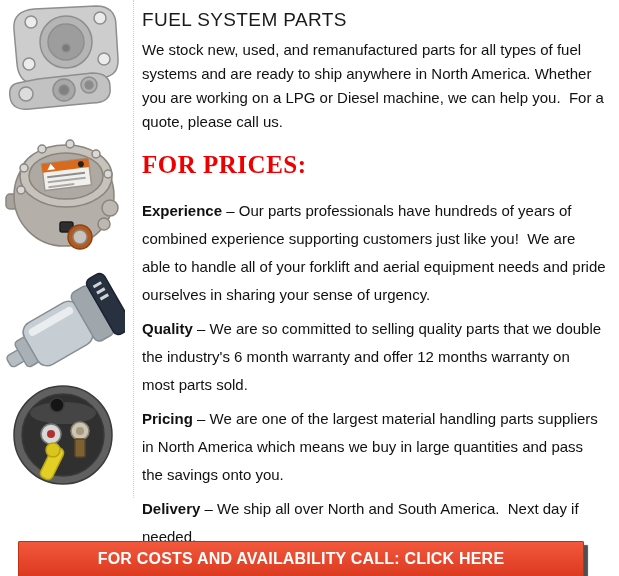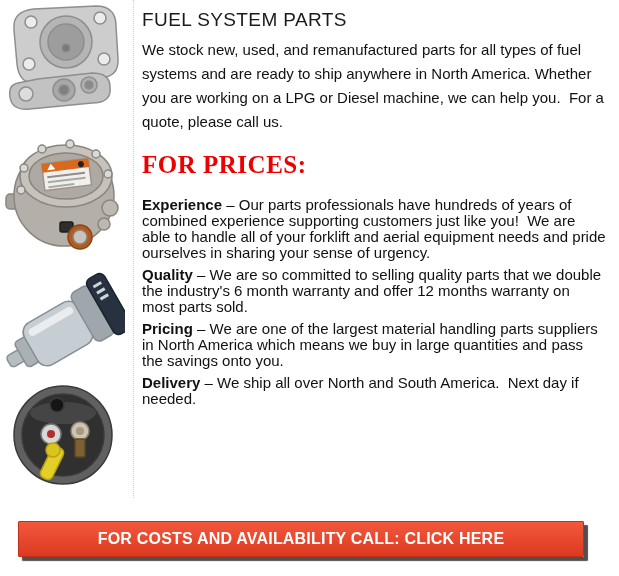--- a/index.html
+++ b/index.html
@@ -26,24 +26,24 @@
   .intro{font-size:15px;line-height:24px;white-space:pre-wrap;width:462px;}
 
   .prices-row{display:flex;align-items:center;margin-top:15px;margin-bottom:16px;height:32px;gap:40px;}
   .for-prices{font-family:"Liberation Serif",serif;font-weight:bold;font-size:25px;letter-spacing:.5px;color:var(--accent-red);}
   .click-here-btn{margin-left:26px;padding:6px 19px;font-family:"Liberation Sans",sans-serif;
     font-size:15px;font-weight:bold;color:#fff;text-shadow:0 -1px 0 rgba(0,0,0,.25);
     background:linear-gradient(#a85458,var(--button-bg) 55%,#8d4145);
     border:1px solid var(--button-border);border-radius:8px;cursor:pointer;}
 
   .features{width:464px;}
-  .feature{font-size:15px;line-height:16px;margin-bottom:6px;white-space:pre-wrap;}
+  .feature{font-size:15px;line-height:28px;margin-bottom:6px;white-space:pre-wrap;}
   .feature b{font-weight:bold;}
 
-  .banner{position:absolute;left:18px;top:521px;width:566px;height:36px;
+  .banner{position:absolute;left:18px;top:541px;width:566px;height:36px;
     display:flex;align-items:center;justify-content:center;text-decoration:none;
     background:linear-gradient(var(--banner-top),var(--banner-bottom));
     border:1px solid #c23018;border-radius:1px;
     box-shadow:4px 4px 1px var(--banner-shadow);cursor:pointer;}
   .banner span{color:#fff;font-size:16px;font-weight:bold;letter-spacing:.2px;}
 </style>
 </head>
 <body>
 
 <div class="page">

